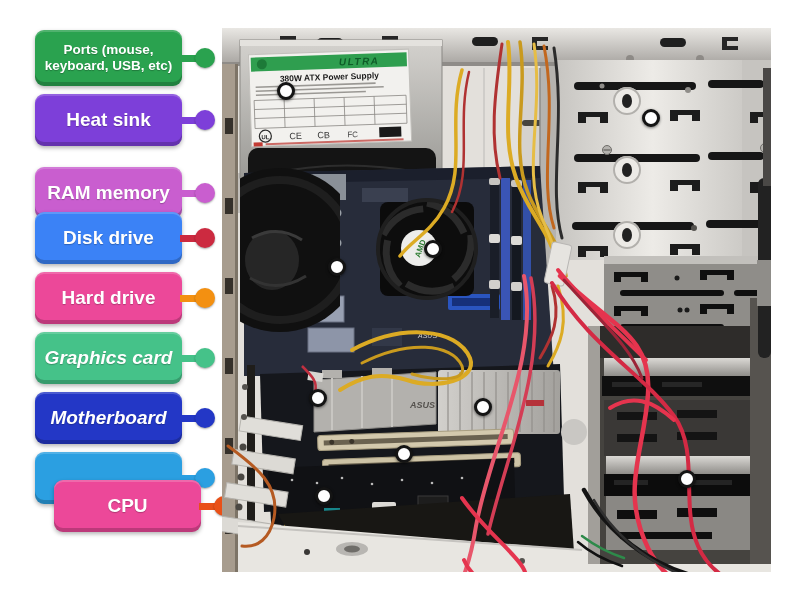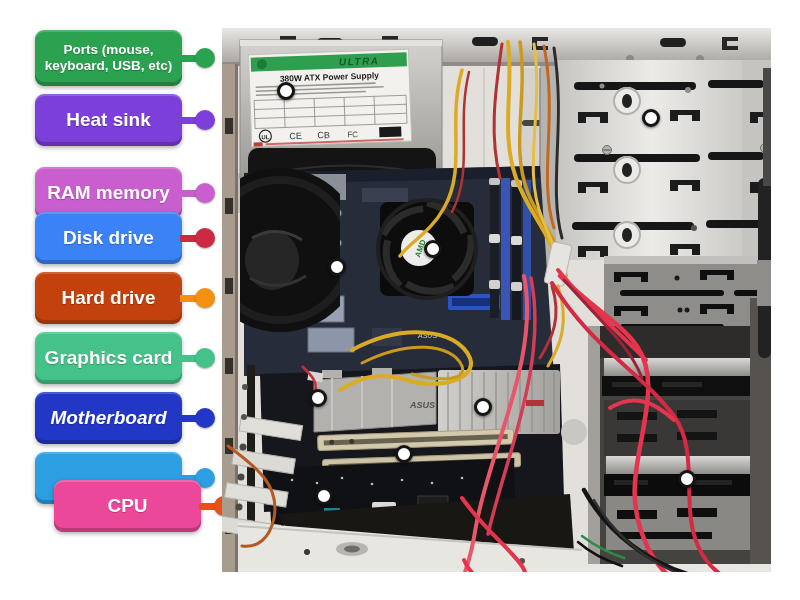--- a/index.html
+++ b/index.html
@@ -41,26 +41,26 @@
   <div class="label" style="top: 152px; background: rgb(201, 94, 207); margin-top: 15px;">
     <span class="txt">RAM memory</span>
     <span class="stem" style="background: rgb(201, 94, 207);"></span>
     <span class="knob" style="background: rgb(201, 94, 207);"></span>
   </div>
   <div class="label" style="top: 212px; background: #3b82f6;">
     <span class="txt">Disk drive</span>
     <span class="stem" style="background: rgb(204, 42, 64);"></span>
     <span class="knob" style="background: rgb(204, 42, 64);"></span>
   </div>
-  <div class="label" style="top: 272px; background: #c2410c;">
+  <div class="label" style="top: 272px; background: #ec4899;">
     <span class="txt">Hard drive</span>
     <span class="stem" style="background: rgb(243, 144, 17);"></span>
     <span class="knob" style="background: rgb(243, 144, 17);"></span>
   </div>
-  <div class="label" style="top: 332px; background: rgb(69, 194, 137);">
+  <div class="label" style="top: 332px; background: rgb(69, 194, 137); font-style: italic;">
     <span class="txt">Graphics card</span>
     <span class="stem" style="background: rgb(69, 194, 137);"></span>
     <span class="knob" style="background: rgb(69, 194, 137);"></span>
   </div>
   <div class="label" style="top: 392px; background: rgb(35, 55, 198); font-style: italic;">
     <span class="txt">Motherboard</span>
     <span class="stem" style="background: rgb(35, 55, 198);"></span>
     <span class="knob" style="background: rgb(35, 55, 198);"></span>
   </div>
   <div class="label" style="top: 452px; background: rgb(43, 159, 225);">

